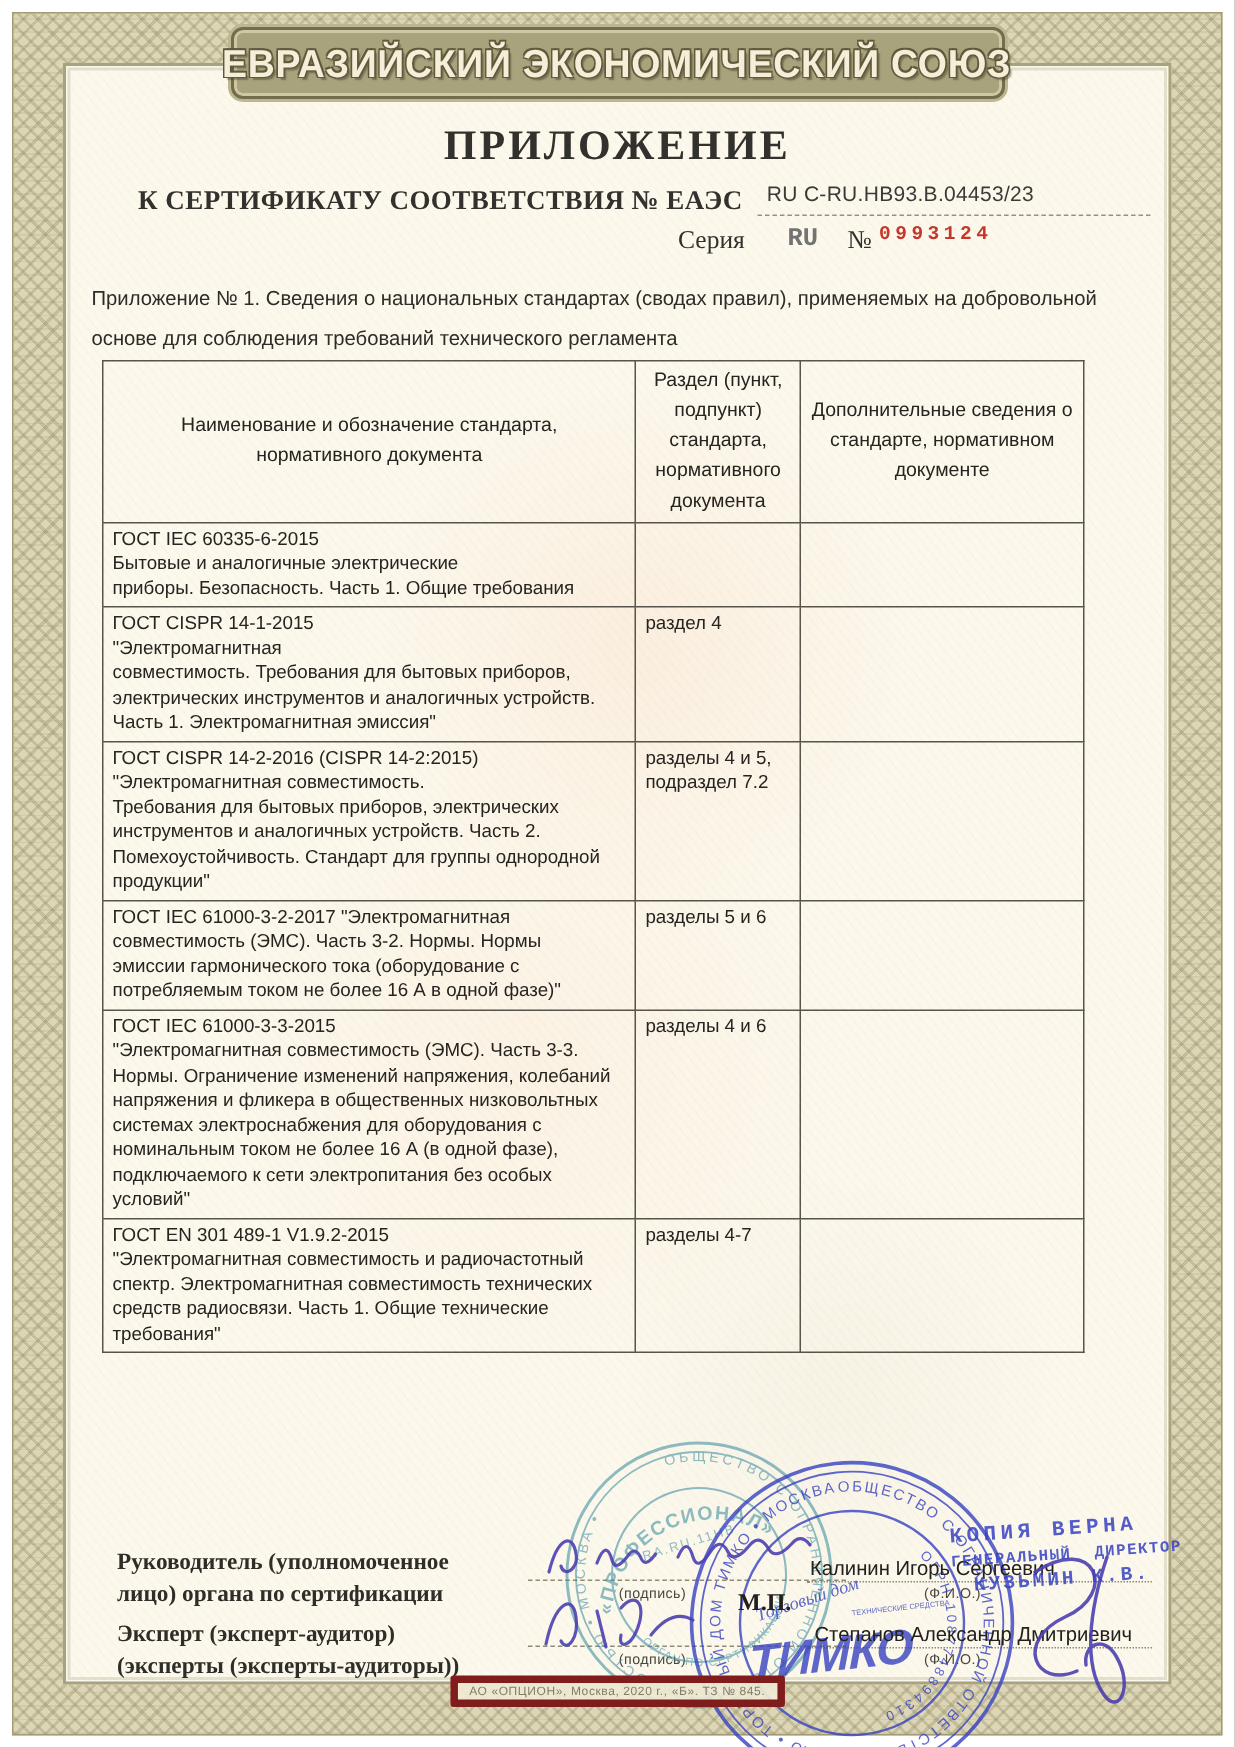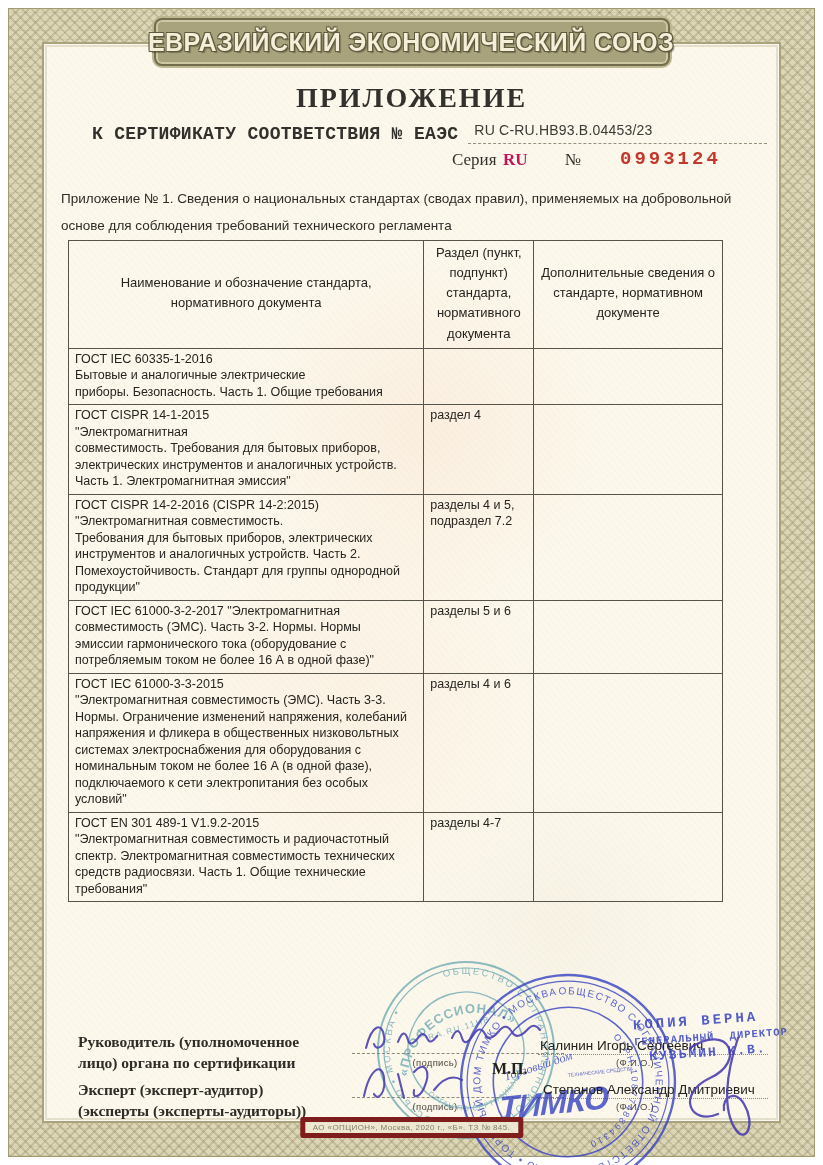--- a/index.html
+++ b/index.html
@@ -41,32 +41,32 @@
     transform:scaleX(.96); white-space:nowrap;
     text-shadow:1px 1px 0 #5f5a3c, -1px -1px 0 #5f5a3c, 1px -1px 0 #5f5a3c, -1px 1px 0 #5f5a3c, 2px 2px 1px rgba(60,55,35,.45);
   }
   .doc-title {
     position:absolute; top:82px; width:100%; text-align:center; z-index:4;
     font-family:"Liberation Serif", serif; font-weight:bold; font-size:28px;
     letter-spacing:2px; color:#33312d;
   }
   .subtitle-row { position:absolute; top:121px; left:92px; right:56px; display:flex; align-items:flex-end; z-index:4; }
   .subtitle {
-    font-family:Liberation Mono, monospace; font-weight:bold; font-size:18px;
+    font-family:Liberation Serif, serif; font-weight:bold; font-size:18px;
     color:#33312d; white-space:nowrap; letter-spacing:.3px;
   }
   .certno-wrap { flex:1; margin-left:10px; border-bottom:1.5px dashed #97917c; padding-bottom:4px; }
   .certno { font-size:14px; color:#3a3a36; letter-spacing:.2px; padding-left:6px; white-space:nowrap; }
   .series-row { position:absolute; top:148px; left:0; width:100%; height:26px; z-index:4;
     font-family:"Liberation Serif", serif; font-size:17px; color:#33312d; }
   .series-label { position:absolute; left:452px; top:2px; }
-  .series-value { position:absolute; left:503px; top:2px; font-weight:bold; color:#be185d; }
+  .series-value { position:absolute; left:525px; top:2px; font-weight:bold; color:#737373;font-family:Liberation Mono, monospace; }
   .number-sign  { position:absolute; left:565px; top:2px; }
-  .form-number  { position:absolute; left:620px; top:0;
-    font-family:"Liberation Mono", monospace; font-weight:bold; font-size:19px;
+  .form-number  { position:absolute; left:586px; top:0;
+    font-family:"Liberation Mono", monospace; font-weight:bold; font-size:13px;
     letter-spacing:3px; color:#c5372b; }
   .intro {
     position:absolute; top:185px; left:61px; width:700px; text-align:left; z-index:4;
     font-size:13.5px; line-height:2.0; color:#2e2c28;
   }
   table.standards {
     position:absolute; top:240px; left:68px; width:655px; z-index:4;
     border-collapse:collapse; font-size:12.5px; color:#262420;
   }
   .standards th, .standards td {
@@ -159,21 +159,21 @@
 стандарта,
 нормативного
 документа</th>
         <th>Дополнительные сведения о
 стандарте, нормативном
 документе</th>
       </tr>
     </thead>
     <tbody>
       <tr>
-        <td>ГОСТ IEC 60335-1-2016
+        <td>ГОСТ IEC 60335-6-2015
 Бытовые и аналогичные электрические
 приборы. Безопасность. Часть 1. Общие требования</td>
         <td></td>
         <td></td>
       </tr>
       <tr>
         <td>ГОСТ CISPR 14-1-2015
 "Электромагнитная
 совместимость. Требования для бытовых приборов,
 электрических инструментов и аналогичных устройств.

